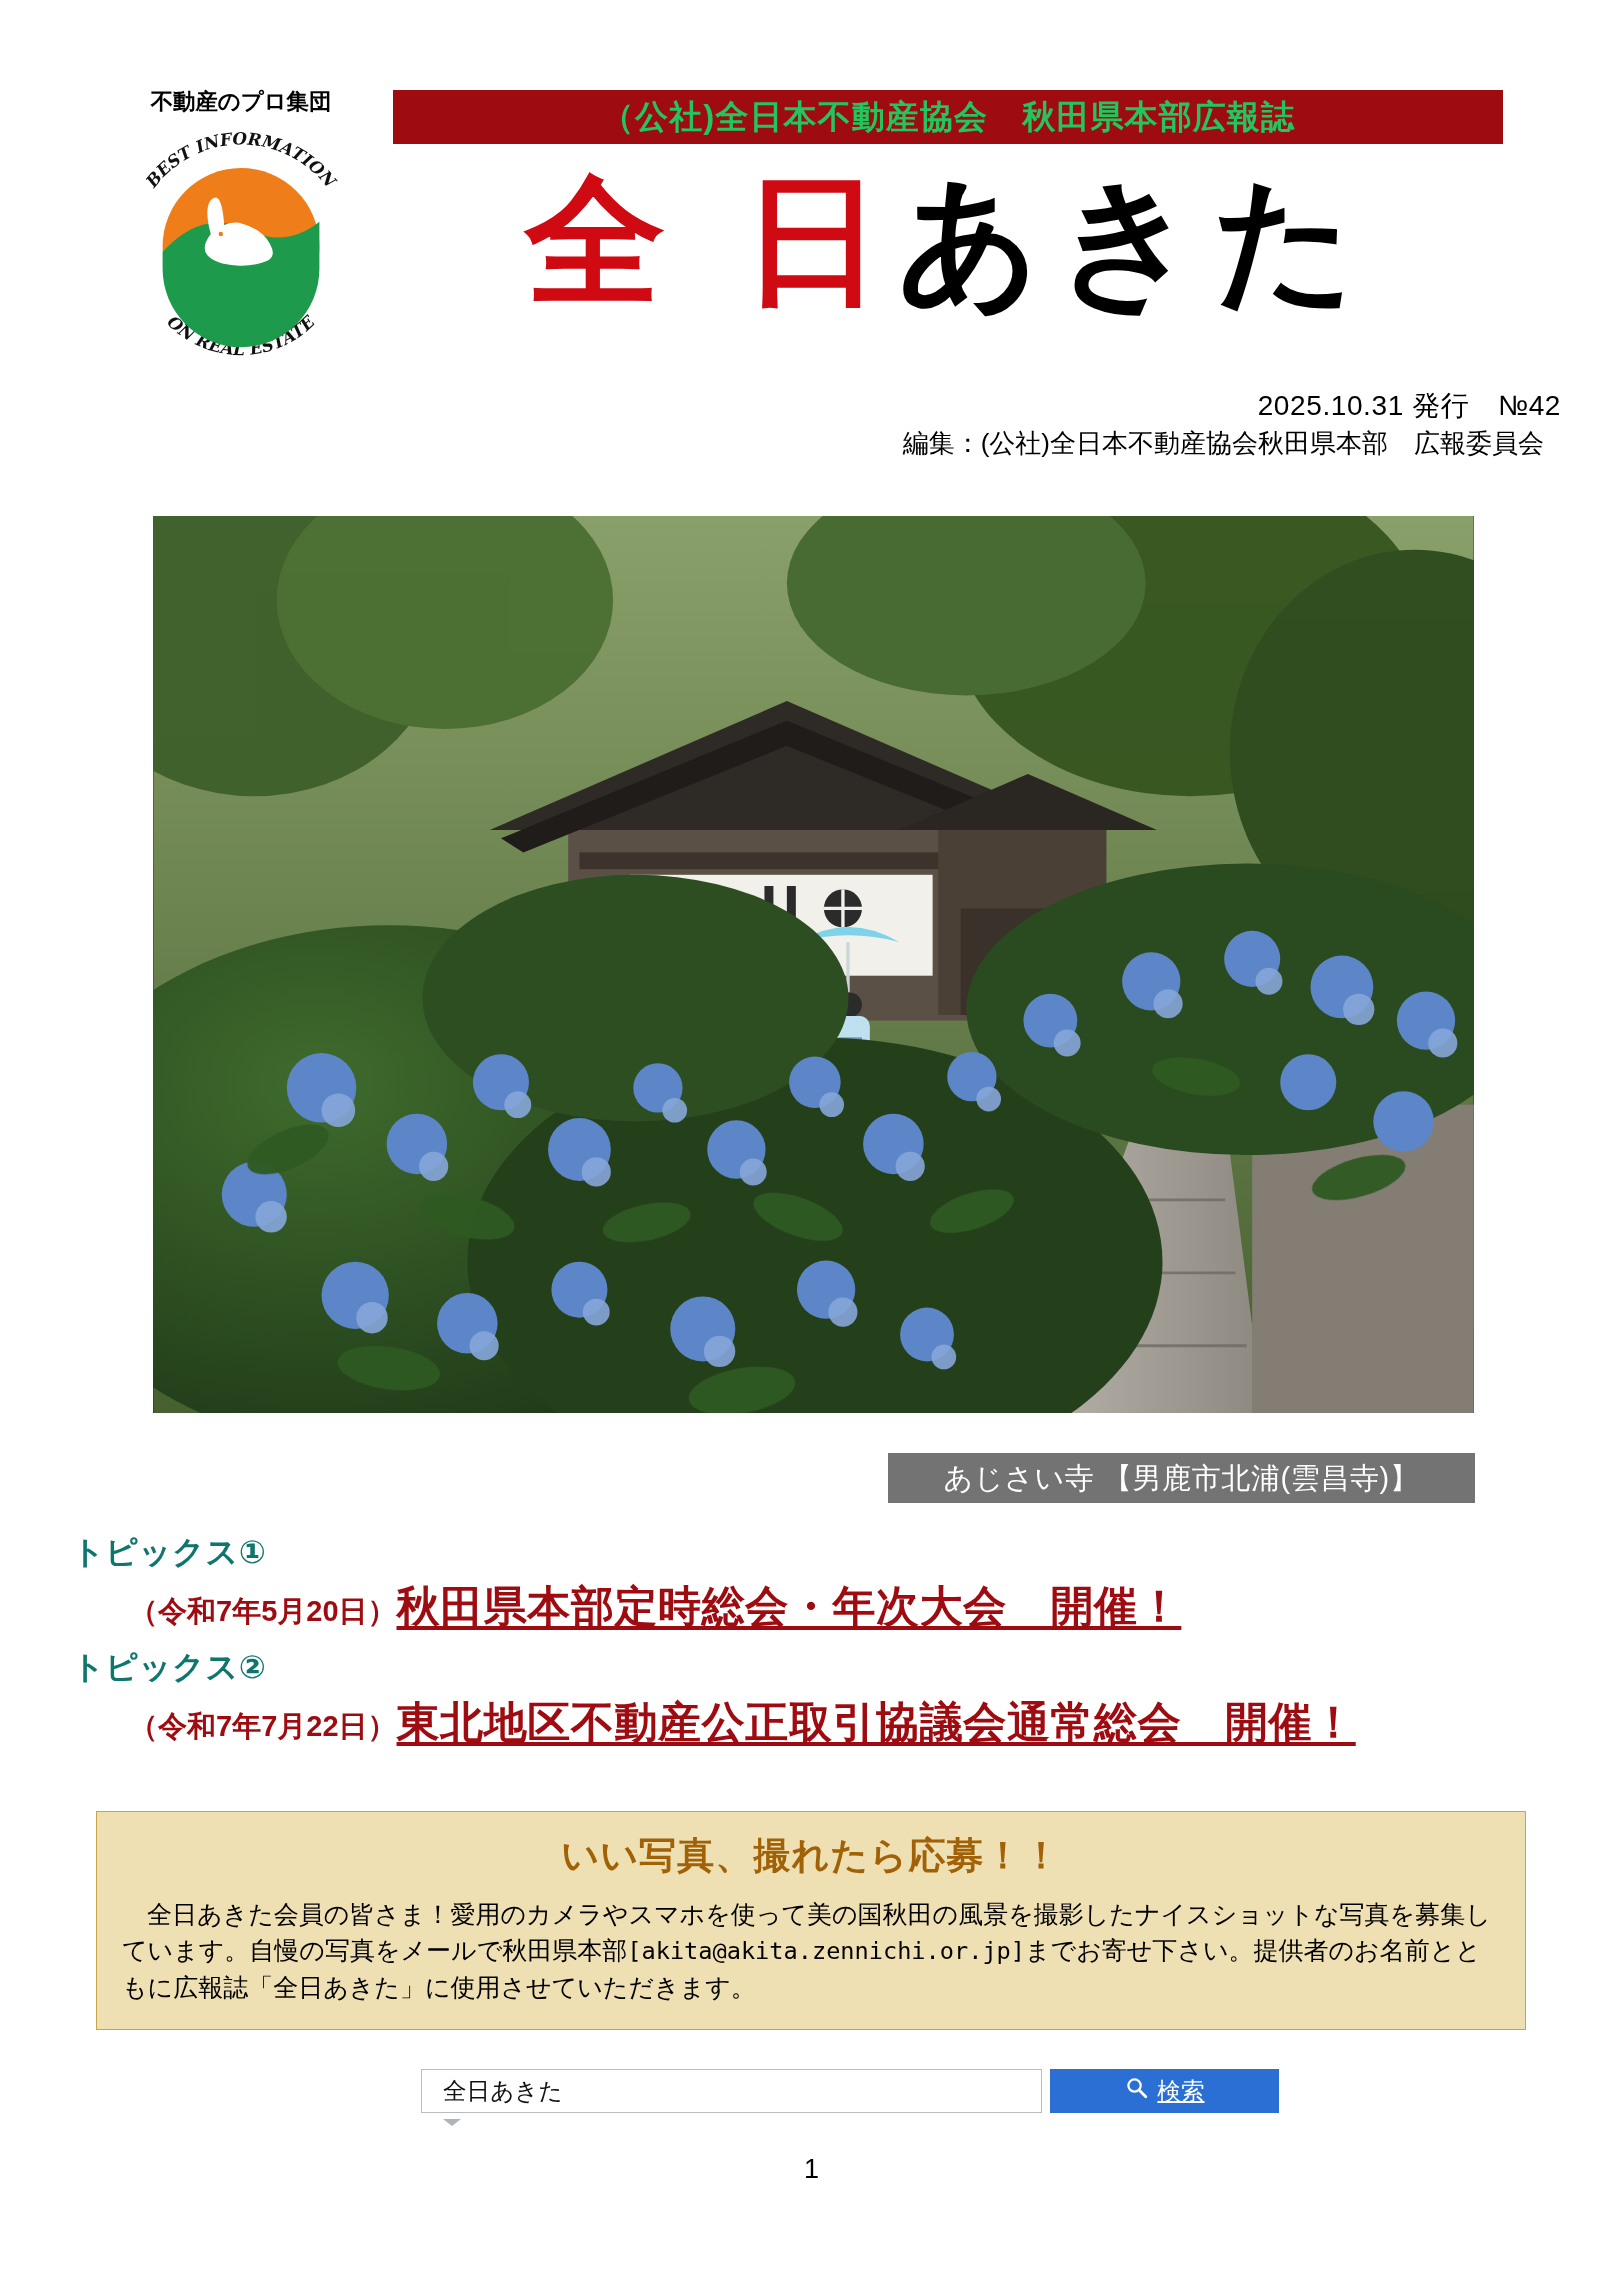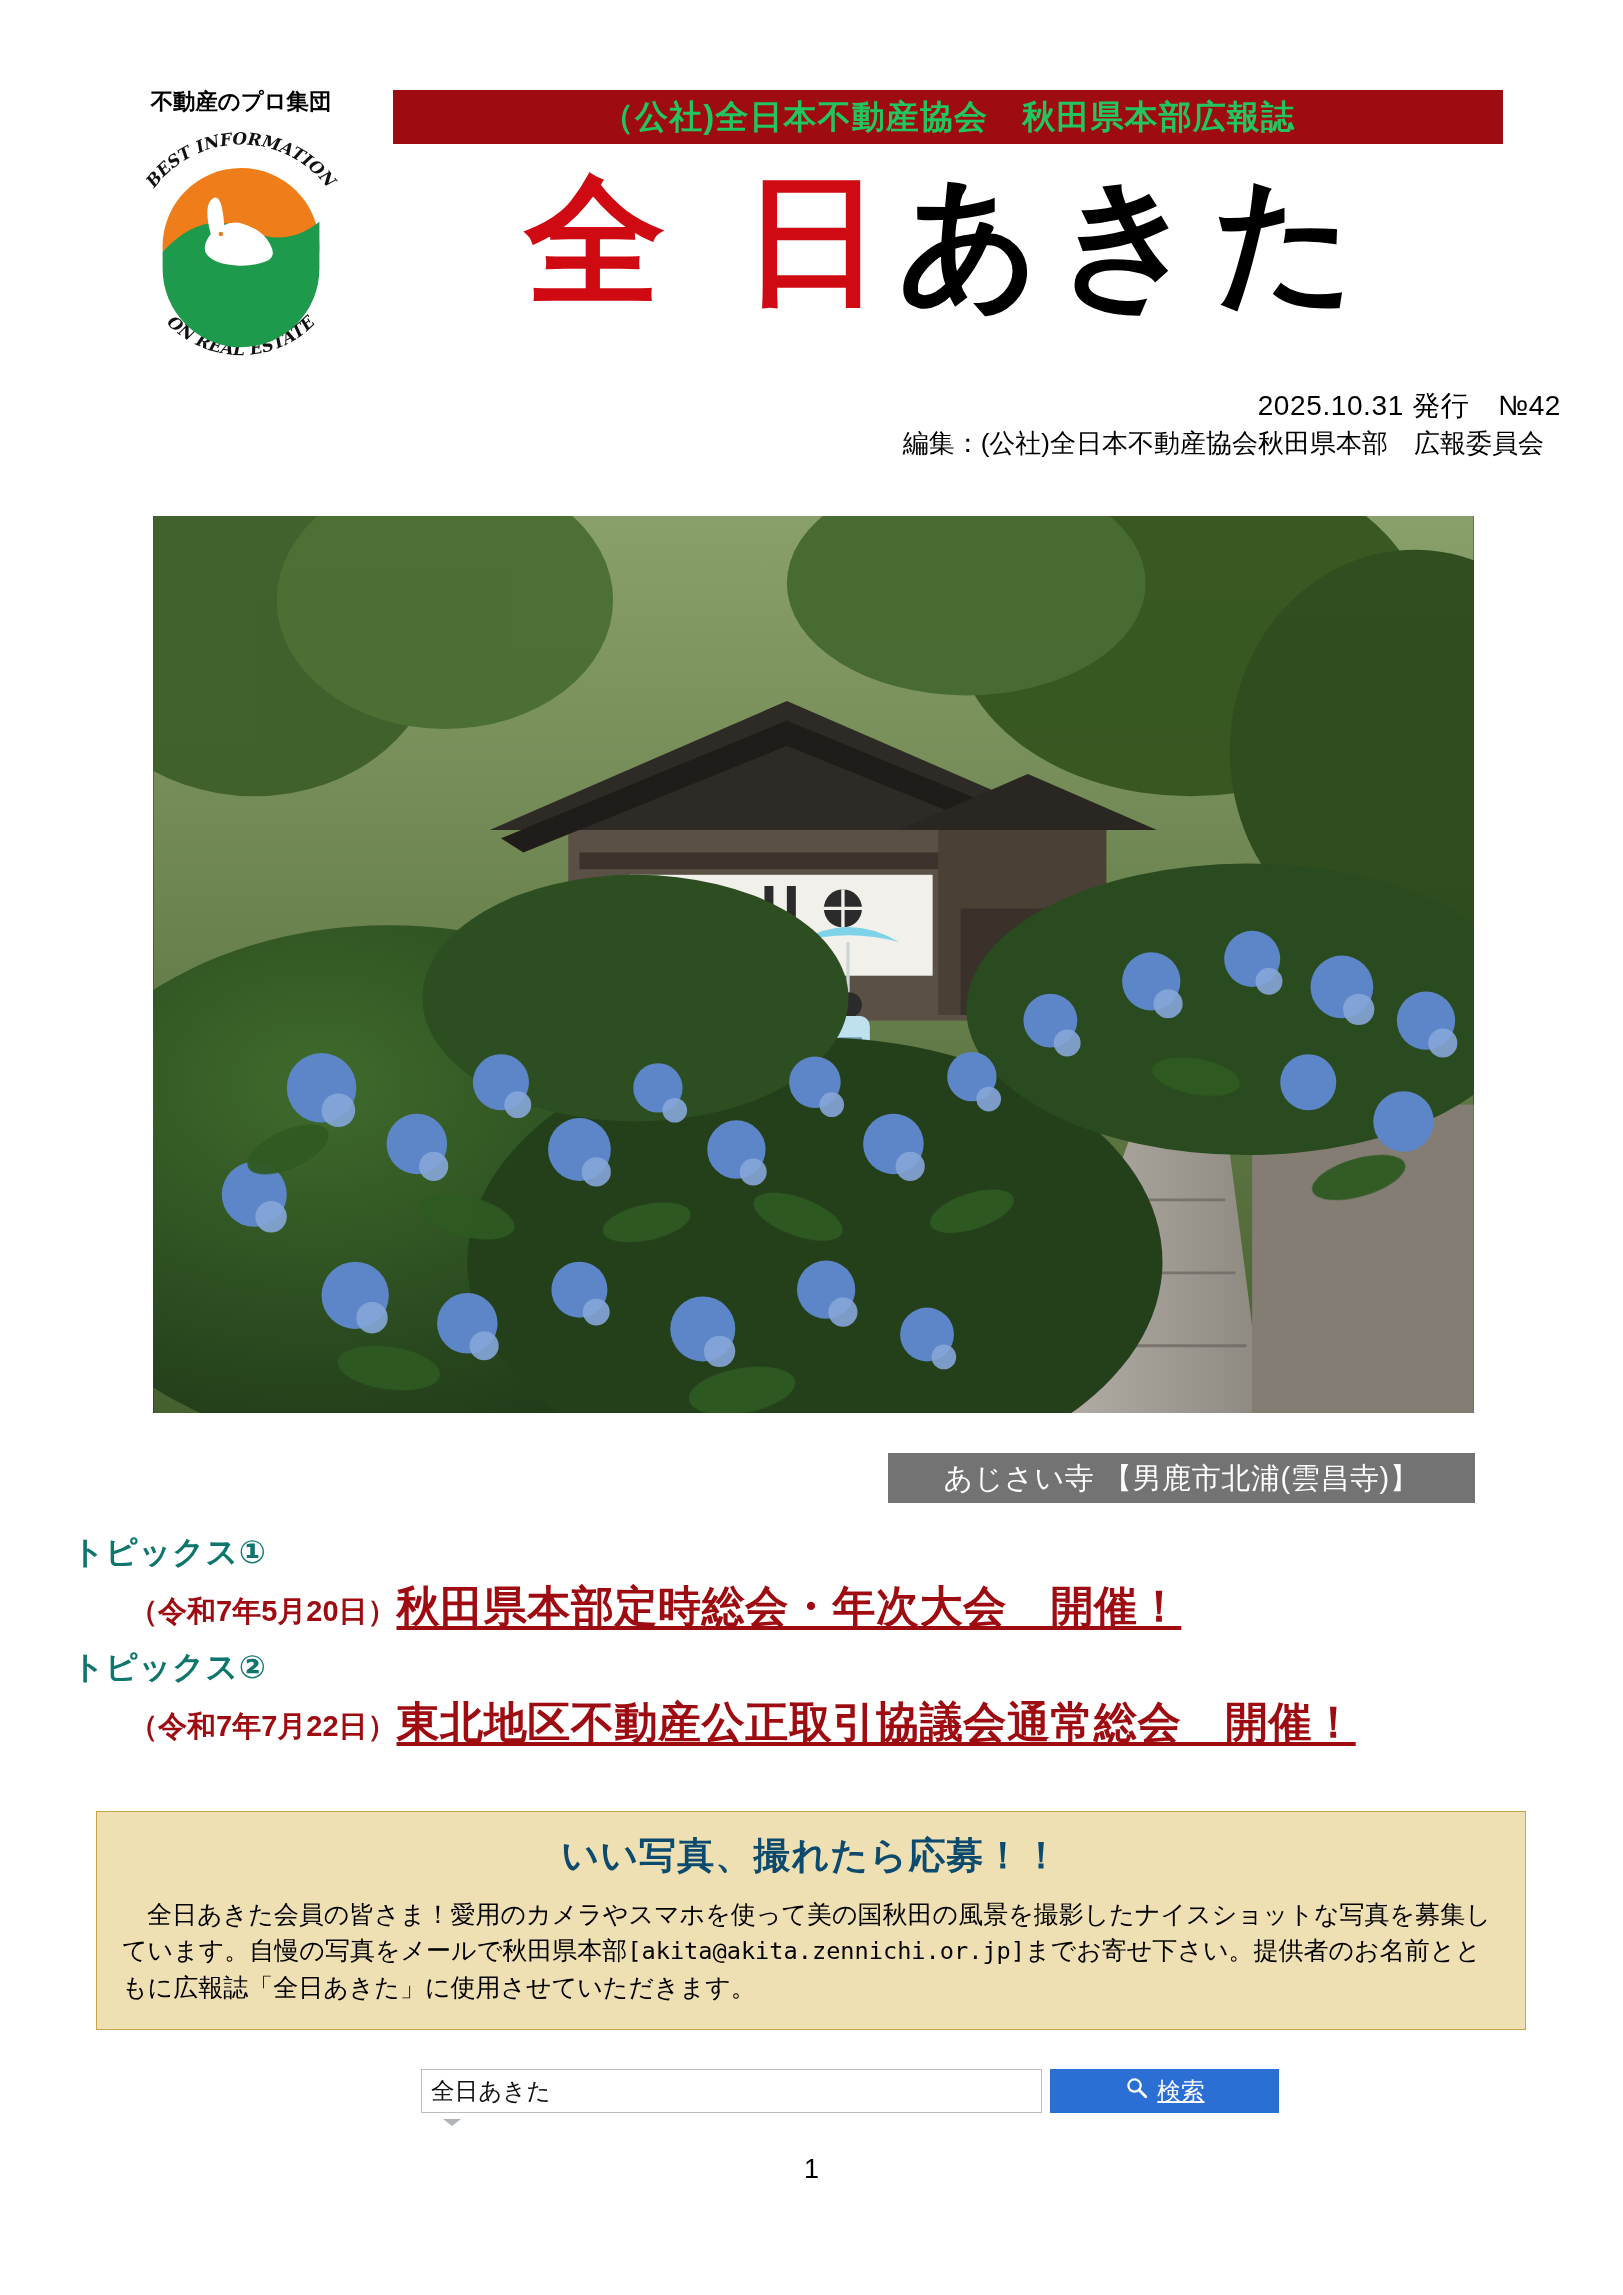--- a/index.html
+++ b/index.html
@@ -158,21 +158,21 @@
     left: 96px;
     top: 1811px;
     width: 1430px;
     height: 219px;
     background: #efe0b4;
     border: 1.7px solid #c8a44a;
     box-sizing: border-box;
   }
   .cfp-title {
     text-align: center;
-    color: #0c4a6e;
+    color: #a16207;
     font-size: 37px;
     font-weight: 700;
     margin-top: 19px;
     letter-spacing: 1.1px;
   }
   .cfp-body {
     margin: 14.6px 25px 0 25px;
     font-size: 25px;
     line-height: 1.46;
     color: #000000;
@@ -191,21 +191,21 @@
     height: 44px;
     display: flex;
   }
   .search-input {
     width: 625px;
     height: 44px;
     box-sizing: border-box;
     border: 1.1px solid #b9bcc0;
     background: #ffffff;
     font-size: 23.6px;
-    padding: 0 9px;
+    padding: 0 21px;
     color: #111;
     font-family: "Liberation Sans", sans-serif;
     outline: none;
   }
   .search-btn {
     width: 230px;
     height: 44px;
     margin-left: 7.9px;
     background: #2b6fd4;
     color: #ffffff;

